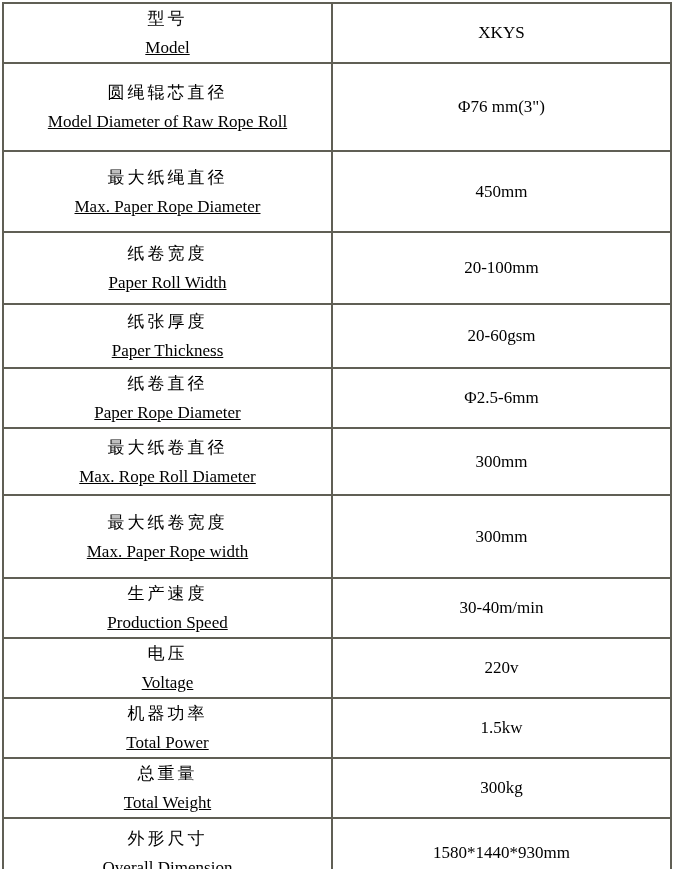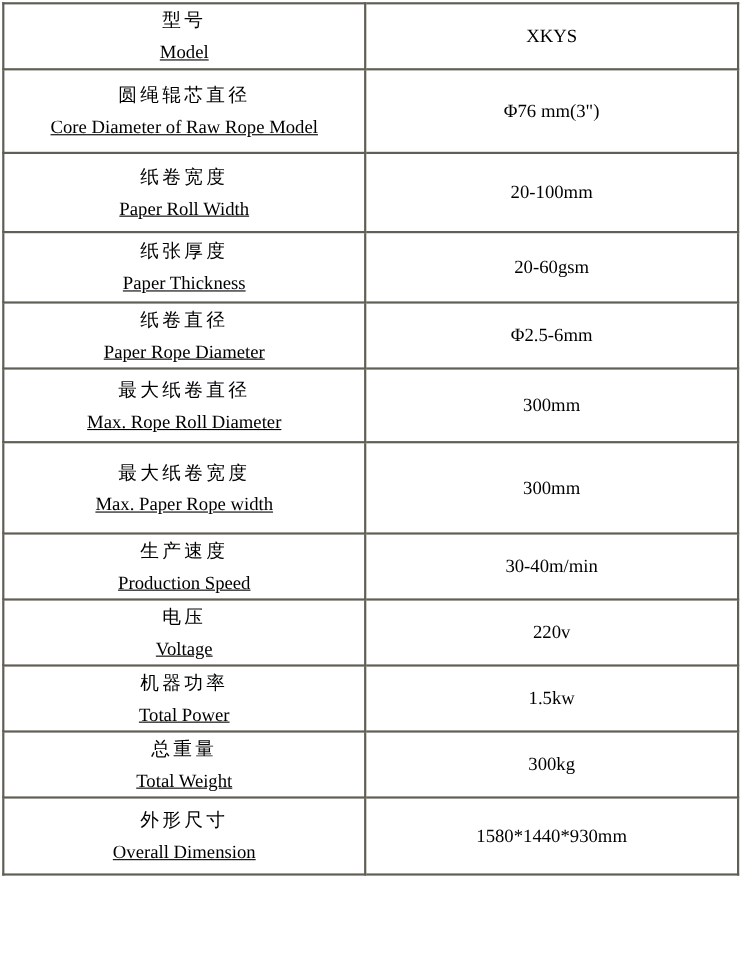--- a/index.html
+++ b/index.html
@@ -52,30 +52,39 @@
     <tr style="height:56px">
       <td class="name-cell">
         <div class="zh">型号</div>
         <div class="en">Model</div>
       </td>
       <td class="value-cell">
         <div class="value">XKYS</div>
       </td>
     </tr>
 
-    <tr style="height:76px">
+    <tr style="height:88px">
       <td class="name-cell">
         <div class="zh">圆绳辊芯直径</div>
-        <div class="en">Core Diameter of Raw Rope Model</div>
+        <div class="en">Model Diameter of Raw Rope Roll</div>
       </td>
       <td class="value-cell">
         <div class="value">Φ76 mm(3")</div>
       </td>
     </tr>
 
+    <tr style="height:81px">
+      <td class="name-cell">
+        <div class="zh">最大纸绳直径</div>
+        <div class="en">Max. Paper Rope Diameter</div>
+      </td>
+      <td class="value-cell">
+        <div class="value">450mm</div>
+      </td>
+    </tr>
 
     <tr style="height:72px">
       <td class="name-cell">
         <div class="zh">纸卷宽度</div>
         <div class="en">Paper Roll Width</div>
       </td>
       <td class="value-cell">
         <div class="value">20-100mm</div>
       </td>
     </tr>

